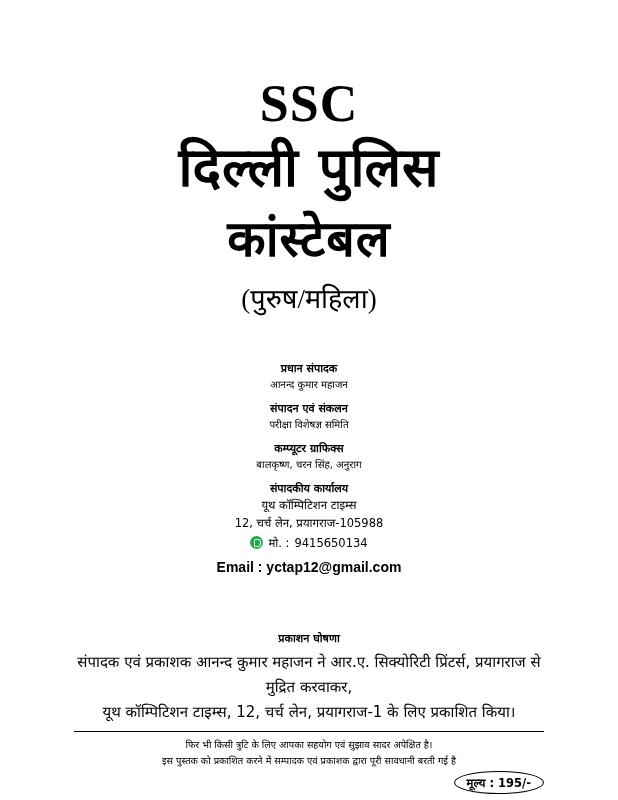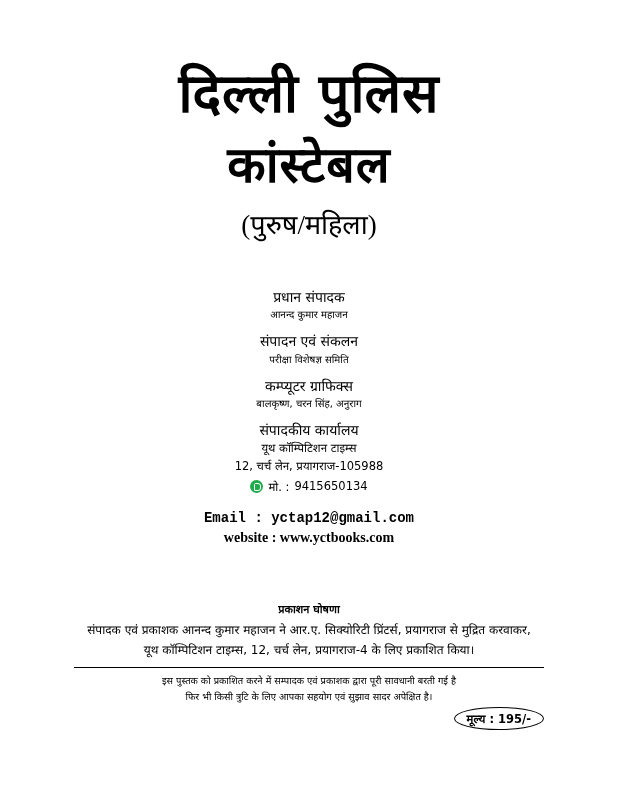--- a/index.html
+++ b/index.html
@@ -33,21 +33,21 @@
     letter-spacing: 1px;
     line-height: 1;
     margin-top: 30px;
     text-align: center;
   }
   .title-hindi-1 {
     font-family: "DejaVu Sans", sans-serif;
     font-weight: bold;
     font-size: 54px;
     line-height: 1.25;
-    margin-top: 12px;
+    margin-top: 4px;
     text-align: center;
     letter-spacing: 1px;
   }
   .title-hindi-2 {
     font-family: "DejaVu Sans", sans-serif;
     font-weight: bold;
     font-size: 50px;
     line-height: 1.25;
     margin-top: 6px;
     text-align: left;
@@ -71,22 +71,22 @@
   }
 
   
   .credits {
     margin-top: 44px;
     text-align: center;
     font-family: "DejaVu Sans", sans-serif;
   }
   .credit-group { margin-bottom: 9px; }
   .credit-role {
-    font-size: 14px;
-    font-weight: normal;
+    font-size: 11px;
+    font-weight: bold;
     line-height: 1.45;
   }
   .credit-name {
     font-size: 10px;
     line-height: 1.5;
   }
   .credit-line {
     font-size: 11.5px;
     line-height: 1.55;
   }
@@ -113,24 +113,24 @@
     position: absolute;
     left: 3.5px;
     top: 3px;
     width: 5px;
     height: 6px;
     border: 1.4px solid #ffffff;
     border-radius: 1.5px 3px 3px 1px;
   }
 
   .email-line {
-    font-family: Liberation Mono, monospace;
+    font-family: Liberation Sans, sans-serif;
     font-weight: bold;
     font-size: 14px;
-    margin-top: 14px;
+    margin-top: 7px;
     line-height: 1.45;
   }
   .website-line {
     font-family: "Liberation Serif", serif;
     font-weight: bold;
     font-size: 14px;
     line-height: 1.45;
     text-align: center;
   }
 
@@ -142,21 +142,21 @@
     font-family: "DejaVu Sans", sans-serif;
   }
   .decl-heading {
     font-size: 11px;
     font-weight: bold;
     line-height: 1.5;
     margin-bottom: 3px;
     margin-top: 27px;
   }
   .decl-body {
-    font-size: 12px;
+    font-size: 15px;
     line-height: 1.65;
   }
   .hr-rule {
     border: 0;
     border-top: 1px solid #000;
     width: 470px;
     margin: 6px 0 5px 0;
   }
   .decl-note {
     font-size: 9.5px;
@@ -183,20 +183,21 @@
     border-radius: 50%;
     background: #fff;
     white-space: nowrap;
   }
 </style>
 </head>
 <body>
 
 <div class="page">
 
+  <div class="title-ssc">SSC</div>
 
   <div class="title-hindi-1">दिल्ली पुलिस</div>
 
   <div class="title-hindi-2">कांस्टेबल</div>
 
   <div class="subtitle-gender">(पुरुष/महिला)</div>
 
 
   <div class="credits">
 
@@ -220,34 +221,33 @@
       <div class="credit-line">यूथ कॉम्पिटिशन टाइम्स</div>
       <div class="credit-line">12, चर्च लेन, प्रयागराज-105988</div>
 
       <div class="phone-line">
         <span class="wa-icon"></span>
         <span>मो. :</span>
         <span>9415650134</span>
       </div>
 
       <div class="email-line">Email : yctap12@gmail.com</div>
-      <div class="website-line">website : www.yctbooks.com</div>
     </div>
 
   </div>
 
   <div class="declaration">
     <div class="decl-heading">प्रकाशन घोषणा</div>
     <div class="decl-body">संपादक एवं प्रकाशक आनन्द कुमार महाजन ने आर.ए. सिक्योरिटी प्रिंटर्स, प्रयागराज से मुद्रित करवाकर,</div>
-    <div class="decl-body">यूथ कॉम्पिटिशन टाइम्स, 12, चर्च लेन, प्रयागराज-4 के लिए प्रकाशित किया।</div>
+    <div class="decl-body">यूथ कॉम्पिटिशन टाइम्स, 12, चर्च लेन, प्रयागराज-1 के लिए प्रकाशित किया।</div>
 
     <hr class="hr-rule">
 
+    <div class="decl-note">फिर भी किसी त्रुटि के लिए आपका सहयोग एवं सुझाव सादर अपेक्षित है।</div>
     <div class="decl-note">इस पुस्तक को प्रकाशित करने में सम्पादक एवं प्रकाशक द्वारा पूरी सावधानी बरती गई है</div>
-    <div class="decl-note">फिर भी किसी त्रुटि के लिए आपका सहयोग एवं सुझाव सादर अपेक्षित है।</div>
 
     <div class="price-row">
       <span class="price-badge">मूल्य : 195/-</span>
     </div>
 
   </div>
 
 </div>
 
 </body></html>

